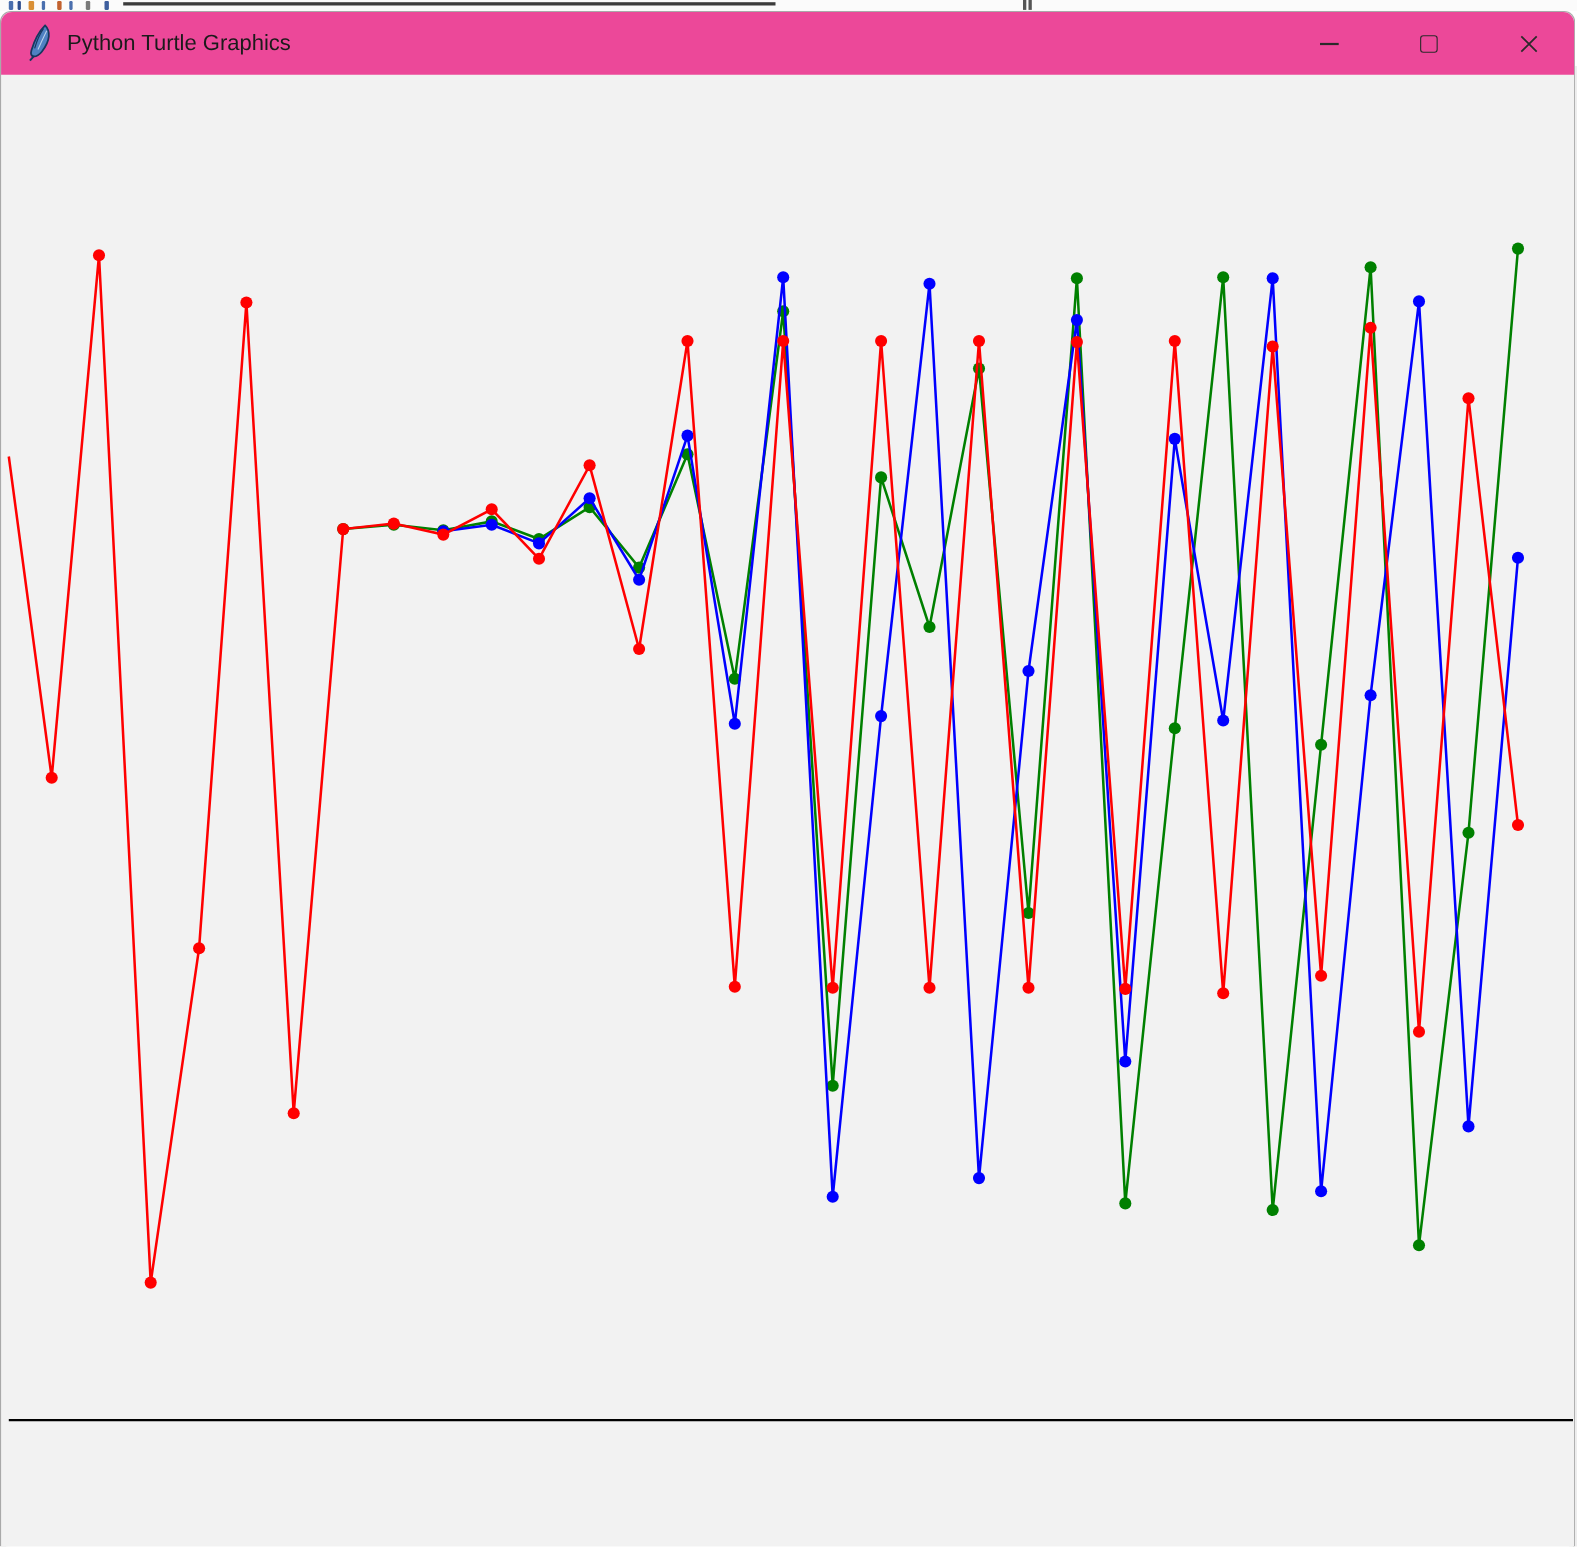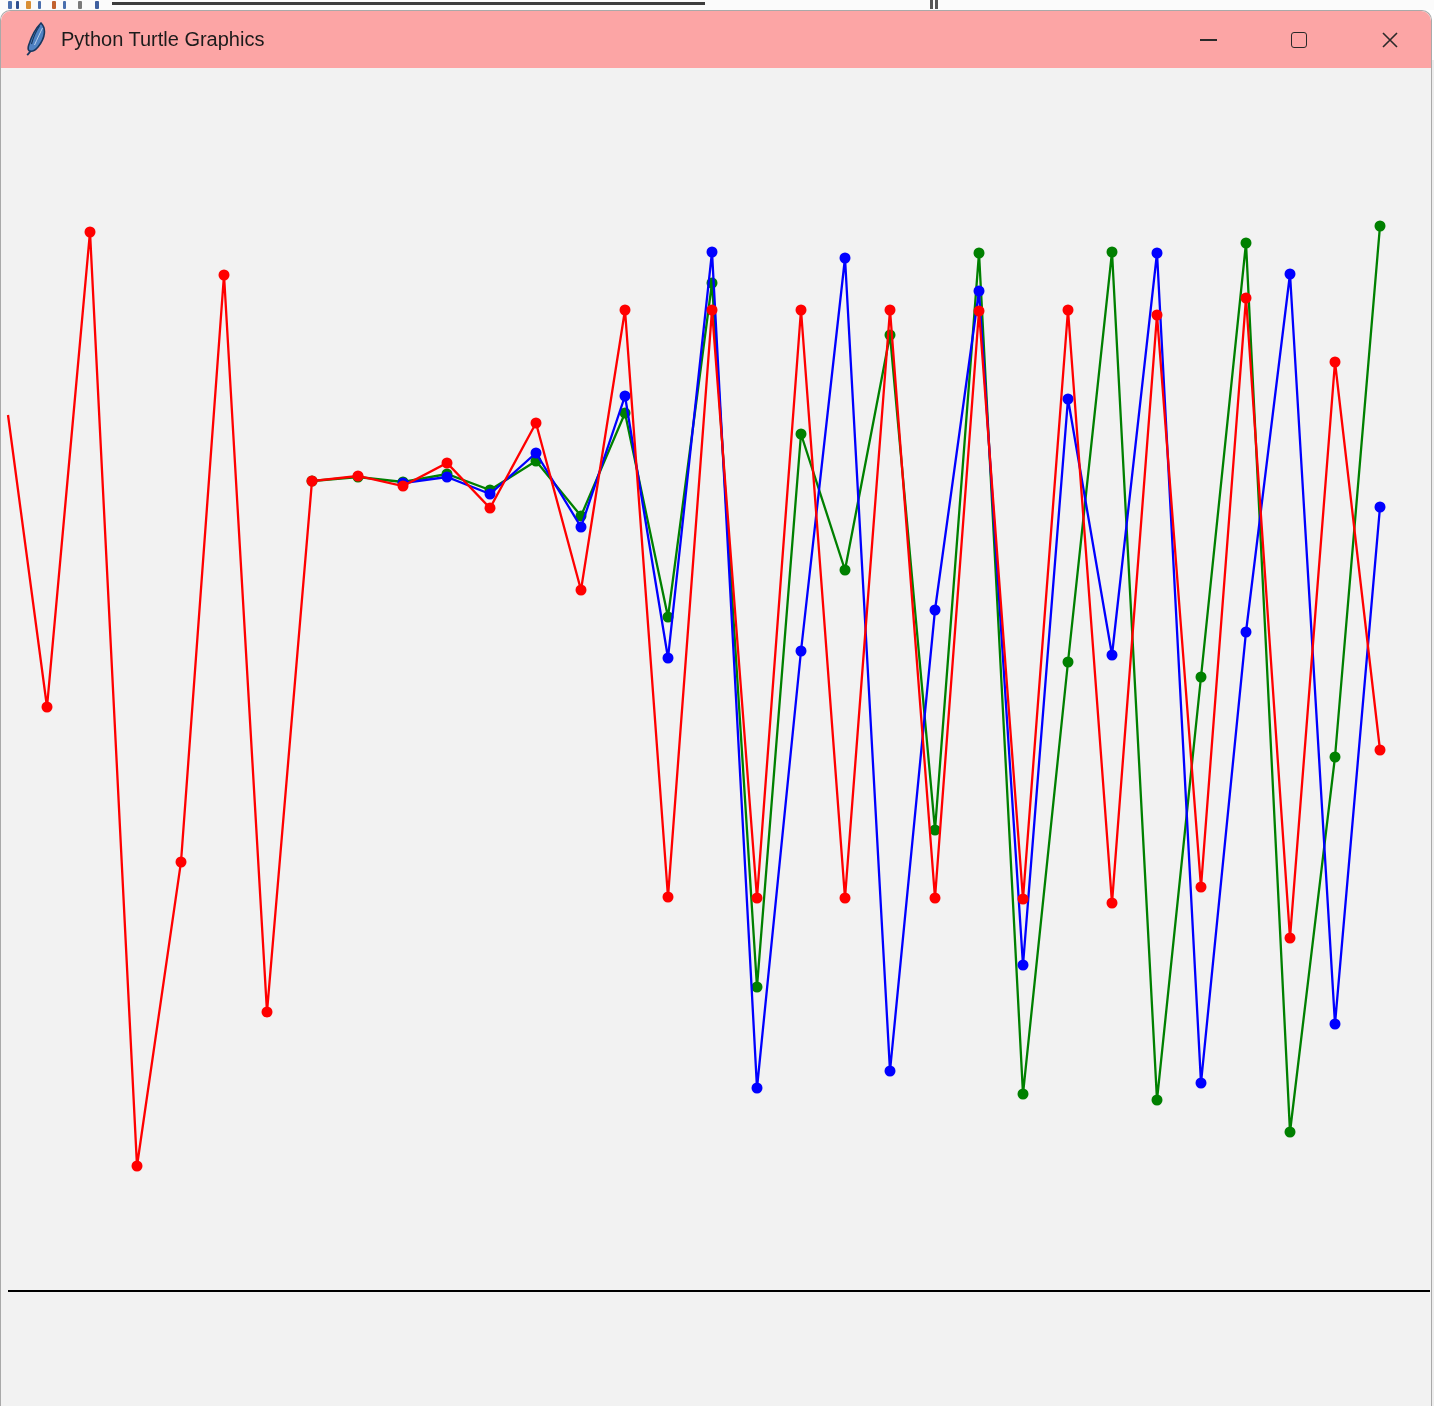--- a/index.html
+++ b/index.html
@@ -14,21 +14,21 @@
   .behind-dbar{position:absolute;top:0;height:9px;width:3px;background:#555;}
 
   
   .window{
     position:absolute;left:0;top:10px;width:1432px;height:1396px;
     background:#f2f2f2;border:1px solid #a9a9a9;border-bottom:none;
     border-top-left-radius:10px;border-top-right-radius:10px;
     box-sizing:border-box;z-index:1;
   }
   .titlebar{position:absolute;left:0;top:0;width:100%;height:57px;
-    border-top-left-radius:10px;border-top-right-radius:10px;background:#fca5a5;}
+    border-top-left-radius:10px;border-top-right-radius:10px;background:#ec4899;}
   .title-icon{position:absolute;left:21px;top:11px;width:26px;height:34px;}
   .title-text{
     position:absolute;left:60px;top:0;height:57px;line-height:57px;
     font-size:20px;color:#1b1b1b;white-space:nowrap;
   }
   .ctl{position:absolute;top:0;width:60px;height:57px;display:flex;align-items:center;justify-content:center;}
   .ctl-min{left:1177px;}
   .ctl-max{left:1268px;}
   .ctl-close{left:1359px;}
   .glyph-min{width:17px;height:0;border-top:2px solid #2a2a2a;}

